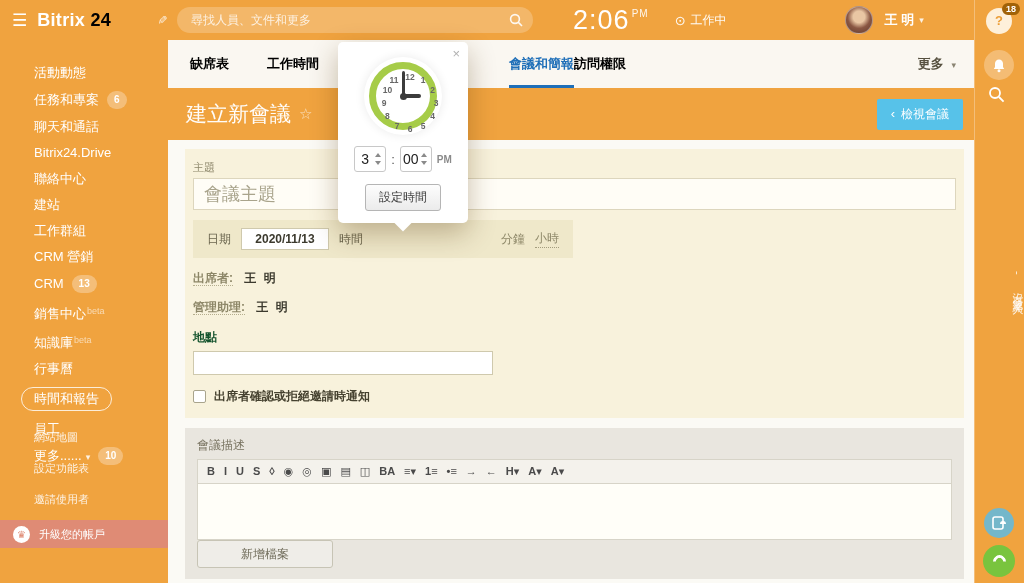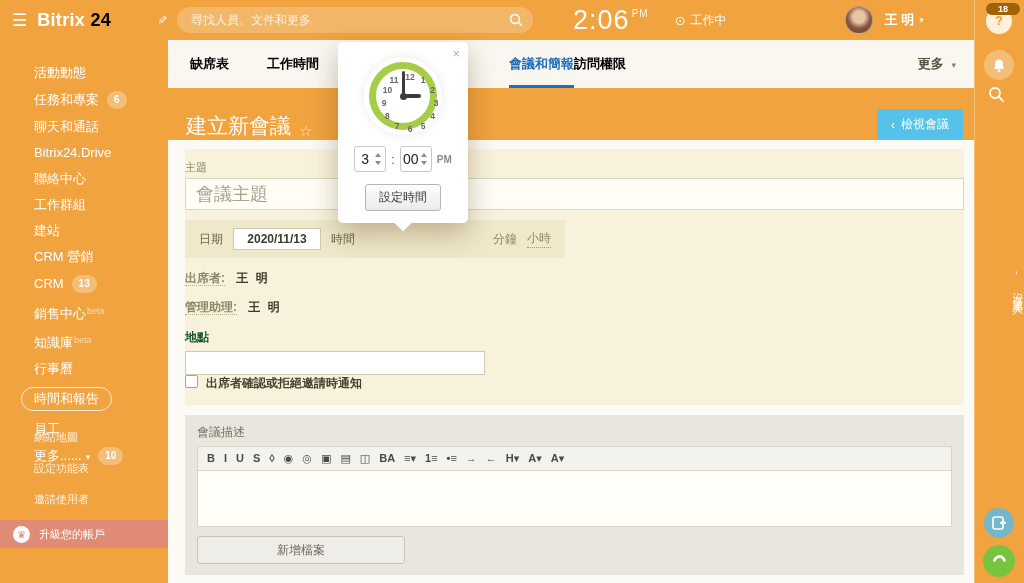--- a/index.html
+++ b/index.html
@@ -20,21 +20,21 @@
   .status { margin-left:26px; font-size:12px; color:rgba(255,255,255,.95); display:flex; align-items:center; gap:5px; }
   .status .dotcirc { font-size:13px; }
   .avatar { margin-left:118px; width:28px; height:28px; border-radius:50%; background:radial-gradient(circle at 50% 38%, #e9c6a3 28%, #8a5743 55%, #5f3a2c 100%); border:1px solid rgba(255,255,255,.4); }
   .username { margin-left:12px; font-size:13px; font-weight:bold; }
   .user-caret { margin-left:5px; font-size:9px; color:rgba(255,255,255,.85); }
 
   
   .rail { position:absolute; top:0; right:0; width:50px; height:583px; border-left:1px solid rgba(255,255,255,.3); }
   .help-wrap { position:absolute; top:8px; left:11px; width:26px; height:26px; }
   .help-circ { width:26px; height:26px; border-radius:50%; background:rgba(255,248,235,.9); color:#ec9d35; font-weight:bold; font-size:13px; text-align:center; line-height:26px; }
-  .help-badge { position:absolute; top:-5px; right:-8px; background:#a16207; color:#fff; font-size:9px; font-weight:bold; border-radius:8px; padding:1px 12px; }
+  .help-badge { position:absolute; top:-5px; right:-8px; background:#a16207; color:#fff; font-size:9px; font-weight:bold; border-radius:8px; padding:1px 4px; }
   .bell-circ { position:absolute; top:50px; left:9px; width:30px; height:30px; border-radius:50%; background:rgba(255,255,255,.28); display:flex; align-items:center; justify-content:center; }
   .rail-search { position:absolute; top:86px; left:13px; }
   .vert-note { position:absolute; top:226px; left:0; width:50px; text-align:center; writing-mode:vertical-rl; font-size:11px; letter-spacing:3px; color:rgba(255,255,255,.85); height:130px; margin:0 auto; }
   .chat-circ { position:absolute; top:508px; left:9px; width:30px; height:30px; border-radius:50%; background:#74b7ca; display:flex; align-items:center; justify-content:center; }
   .phone-circ { position:absolute; top:545px; left:8px; width:32px; height:32px; border-radius:50%; background:#79c43e; display:flex; align-items:center; justify-content:center; }
   .phone-arc { width:13px; height:13px; border:3px solid #fff; border-color:#fff transparent transparent #fff; border-radius:50%; transform:rotate(45deg); }
 
   
   .sidebar { position:absolute; top:40px; left:0; width:168px; bottom:0; color:#fff; }
   .side-list { padding-top:20px; }
@@ -50,54 +50,54 @@
   .upgrade-label { font-size:11px; color:#fff; }
 
   
   .main { position:absolute; top:40px; left:168px; right:50px; bottom:0; display:flex; flex-direction:column; }
   .tabbar { height:48px; background:#faf7f1; display:flex; align-items:center; padding:0 18px 0 22px; flex-shrink:0; }
   .tab { height:48px; line-height:48px; font-size:13px; font-weight:bold; color:#000000; margin-right:38px; cursor:pointer; white-space:nowrap; }
   .tab.spacer-after { margin-right:190px; }
   .tab.active { color:#1f6fb8; border-bottom:3px solid #1f6fb8; margin-right:0; }
   .tab-more { margin-left:auto; font-size:13px; font-weight:bold; color:#56503f; cursor:pointer; }
   .tab-more .si-caret { color:#8a8472; }
-  .titleband { height:52px; display:flex; align-items:flex-end; padding:0 11px 0 18px; flex-shrink:0; }
+  .titleband { height:52px; display:flex; align-items:center; padding:0 11px 0 18px; flex-shrink:0; }
   .page-title { font-size:21px; color:rgba(255,255,255,.97); font-weight:normal; }
   .title-star { margin-left:8px; font-size:15px; color:rgba(255,255,255,.65); cursor:pointer; }
   .view-btn { margin-left:auto; background:#57c2e9; color:#fff; font-size:12px; border:none; border-radius:2px; padding:7px 14px; cursor:pointer; display:flex; align-items:center; gap:6px; }
   .view-btn .chev { font-size:13px; line-height:10px; }
   .content { flex:1; background:#fbfaf5; padding:9px 10px 0 17px; overflow:hidden; }
 
   
-  .panel { background:#f8f2dc; padding:11px 0 13px; }
+  .panel { background:#f8f2dc; padding:11px 8px 13px; }
   .fld-label { font-size:11px; color:#8d876b; }
   .subject-input { margin-top:3px; width:100%; height:32px; background:#fffdf6; border:1px solid #ddd6bd; font-size:18px; color:#555; padding:0 10px; font-family:inherit; }
   .subject-input::placeholder { color:#a9a48c; }
   .datebar { display:inline-flex; align-items:center; background:#efe8ca; padding:8px 14px; margin-top:10px; gap:10px; }
   .datebar .lbl { font-size:12px; color:#6b664f; }
   .date-input { width:88px; height:22px; border:1px solid #cfc9ad; background:#fff; font-size:12px; font-weight:bold; color:#3c3a2e; text-align:center; font-family:inherit; }
   .datebar .gap { width:118px; }
   .unit { font-size:12px; color:#8d8768; }
   .unit.link { border-bottom:1px dotted #a39c7e; cursor:pointer; }
   .person-row { margin-top:12px; font-size:12px; }
   .person-lbl { color:#8d8768; border-bottom:1px dotted #b5ae8e;font-weight:bold; }
   .person-val { margin-left:8px; color:#3c3a2e; font-weight:bold; letter-spacing:2px; }
   .loc-label { margin-top:13px; font-size:12px; color:#14532d; font-weight:bold; }
   .loc-input { margin-top:5px; width:300px; height:24px; background:#fff; border:1px solid #cfc9ad; font-family:inherit; padding:0 6px; font-size:12px; }
-  .chk-row { display:flex; gap:8px; }
+  .chk-row { margin-top:13px; display:flex; align-items:center; gap:8px; }
   .chk-box { width:13px; height:13px; background:#fff; border:1px solid #a9a48c; border-radius:2px; cursor:pointer; }
   .chk-label { font-size:12px; color:#45412f; font-weight:bold; }
 
   
   .editor { margin-top:10px; background:#e9e6df; padding:9px 12px 11px; }
   .ed-label { font-size:12px; color:#77725f; }
   .toolbar { margin-top:5px; height:25px; background:#f4f2ec; border:1px solid #d7d4c8; display:flex; align-items:center; gap:9px; padding:0 9px; }
   .tb-icon { font-size:11px; color:#4a4a4a; font-weight:bold; cursor:pointer; line-height:1; white-space:nowrap; }
   .ed-area { height:56px; background:#fffef8; border:1px solid #d7d4c8; border-top:none; }
-  .addfile-btn { margin-top:9px; width:208px; height:28px; border:1px solid #c7c4b5; border-radius:3px; color:#6e6a58; font-size:12px; background:rgba(255,255,255,.3); cursor:pointer; font-family:inherit; display:block; }
+  .addfile-btn { width:136px; height:28px; border:1px solid #c7c4b5; border-radius:3px; color:#6e6a58; font-size:12px; background:rgba(255,255,255,.3); cursor:pointer; font-family:inherit; display:block; }
 
   
   .popup { position:absolute; left:338px; top:42px; width:130px; background:#fff; border-radius:5px; box-shadow:0 10px 28px rgba(80,50,5,.32); padding:6px 10px 12px; z-index:50; }
   .popup::after { content:""; position:absolute; left:50%; bottom:-6px; margin-left:-6px; width:12px; height:12px; background:#fff; transform:rotate(45deg); }
   .popup-close { position:absolute; top:5px; right:8px; color:#b0b0b0; font-size:13px; cursor:pointer; line-height:1; }
   .clock { position:relative; width:68px; height:68px; border:7px solid #a6cc48; border-radius:50%; background:#fff; margin:14px auto 0; box-shadow:0 0 0 5px #fff, 0 0 10px 6px rgba(0,0,0,.07); }
   .clock-num { position:absolute; width:12px; height:10px; font-size:8.5px; font-weight:bold; color:#666; text-align:center; line-height:10px; }
   .hand { position:absolute; left:50%; bottom:50%; transform-origin:50% 100%; background:#3c3c3c; border-radius:2px; }
   .hand.minute { width:3px; height:25px; margin-left:-1.5px; transform:rotate(0deg); }
   .hand.hour { width:4px; height:18px; margin-left:-2px; transform:rotate(90deg); }
@@ -183,24 +183,24 @@
         <div class="side-item">
           <span class="si-label">聊天和通話</span>
         </div>
         <div class="side-item">
           <span class="si-label">Bitrix24.Drive</span>
         </div>
         <div class="side-item">
           <span class="si-label">聯絡中心</span>
         </div>
         <div class="side-item">
+          <span class="si-label">建站</span>
+        </div>
+        <div class="side-item">
           <span class="si-label">工作群組</span>
-        </div>
-        <div class="side-item">
-          <span class="si-label">建站</span>
         </div>
         <div class="side-item">
           <span class="si-label">CRM 營銷</span>
         </div>
         <div class="side-item">
           <span class="si-label">CRM</span><span class="si-badge">13</span>
         </div>
         <div class="side-item">
           <span class="si-label">銷售中心</span><span class="si-beta">beta</span>
         </div>

